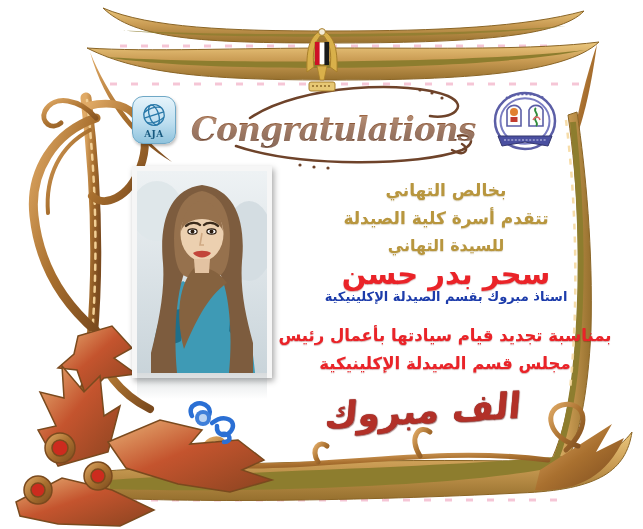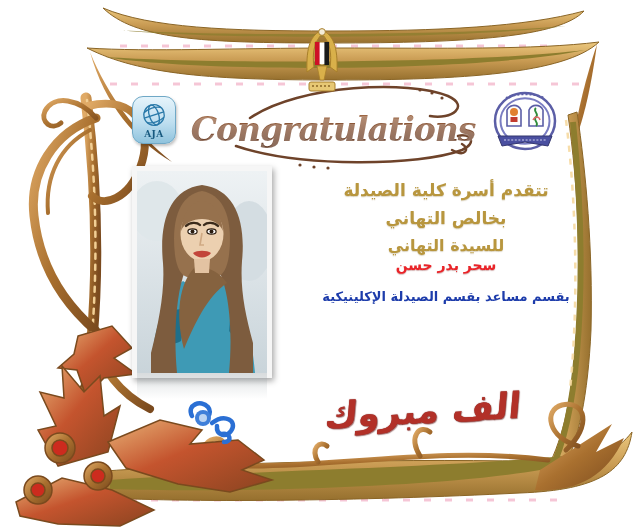--- a/index.html
+++ b/index.html
@@ -32,21 +32,21 @@
   .photo{left:132px;top:166px;width:130px;height:202px;border:5px solid #f6f6f6;
          box-shadow:2px 3px 6px rgba(0,0,0,.35);background:#dfe6ea;}
   .photo-reflection{left:137px;top:373px;width:130px;height:26px;
          background:linear-gradient(180deg,rgba(160,170,175,.35),rgba(255,255,255,0));}
 
   
   .ar{direction:rtl;text-align:center;font-weight:bold;}
   .greet{left:278px;top:176px;width:336px;color:#b8963e;font-size:17px;line-height:28px;
          text-shadow:0 1px 1px rgba(120,90,20,.25);}
   .greet .l3{font-size:16px;}
-  .name{left:278px;top:257px;width:336px;color:#ea2328;font-size:14px;
+  .name{left:278px;top:257px;width:336px;color:#ea2328;font-size:29px;
         text-shadow:0 1px 1px rgba(120,0,0,.3);}
   .jobtitle{left:278px;top:289px;width:336px;color:#1d3cab;font-size:13px;}
   .occasion{left:262px;top:322px;width:366px;color:#ea2328;font-size:16.5px;line-height:28px;
         text-shadow:0 1px 1px rgba(120,0,0,.3);}
   .closing{left:318px;top:390px;width:210px;color:#b23028;font-size:36px;
         transform:rotate(-3deg) skewX(-8deg);
         text-shadow:0 0 1px #741c18, 1px 1px 1px rgba(90,10,10,.5);}
 
   .blue-mark{left:182px;top:396px;width:58px;height:50px;}
   .vision2030{left:526px;top:401px;width:66px;height:66px;}
@@ -239,29 +239,33 @@
       </g>
       <path d="M65,62 L63,74 L67,74" fill="none" stroke="#cfa983" stroke-width="1.6"></path>
       <path d="M56,82 C60,79 70,79 74,82 C70,88 60,88 56,82 Z" fill="#c2453a"></path>
 
       <path d="M57,88 L73,88 L72,102 L58,102 Z" fill="#e3c3a2"></path>
     </svg>
   </div>
   <div class="abs photo-reflection"></div>
 
   <div class="abs ar greet">
+    <div>بخالص التهاني</div>
     <div>تتقدم أسرة كلية الصيدلة</div>
-    <div>بخالص التهاني</div>
     <div class="l3">للسيدة التهاني</div>
   </div>
 
   <div class="abs ar name">سحر بدر حسن</div>
 
-  <div class="abs ar jobtitle">بقسم مساعد بقسم الصيدلة الإكلينيكية</div>
-
+  <div class="abs ar jobtitle">استاذ مبروك بقسم الصيدلة الإكلينيكية</div>
+
+  <div class="abs ar occasion">
+    <div>بمناسبة تجديد قيام سيادتها بأعمال رئيس</div>
+    <div>مجلس قسم الصيدلة الإكلينيكية</div>
+  </div>
 
   <div class="abs ar closing">الف مبروك</div>
 
   <div class="abs blue-mark">
     <svg viewBox="0 0 58 50" width="58" height="50">
       <g fill="none" stroke="#2a6fd4" stroke-width="4.5" stroke-linecap="round">
         <path d="M10,20 C4,9 19,3 26,11 C31,17 25,26 16,23"></path>
         <path d="M30,27 C43,17 56,25 49,35 C44,42 34,39 35,30"></path>
         <path d="M40,38 C48,36 51,46 42,46"></path>
       </g>

